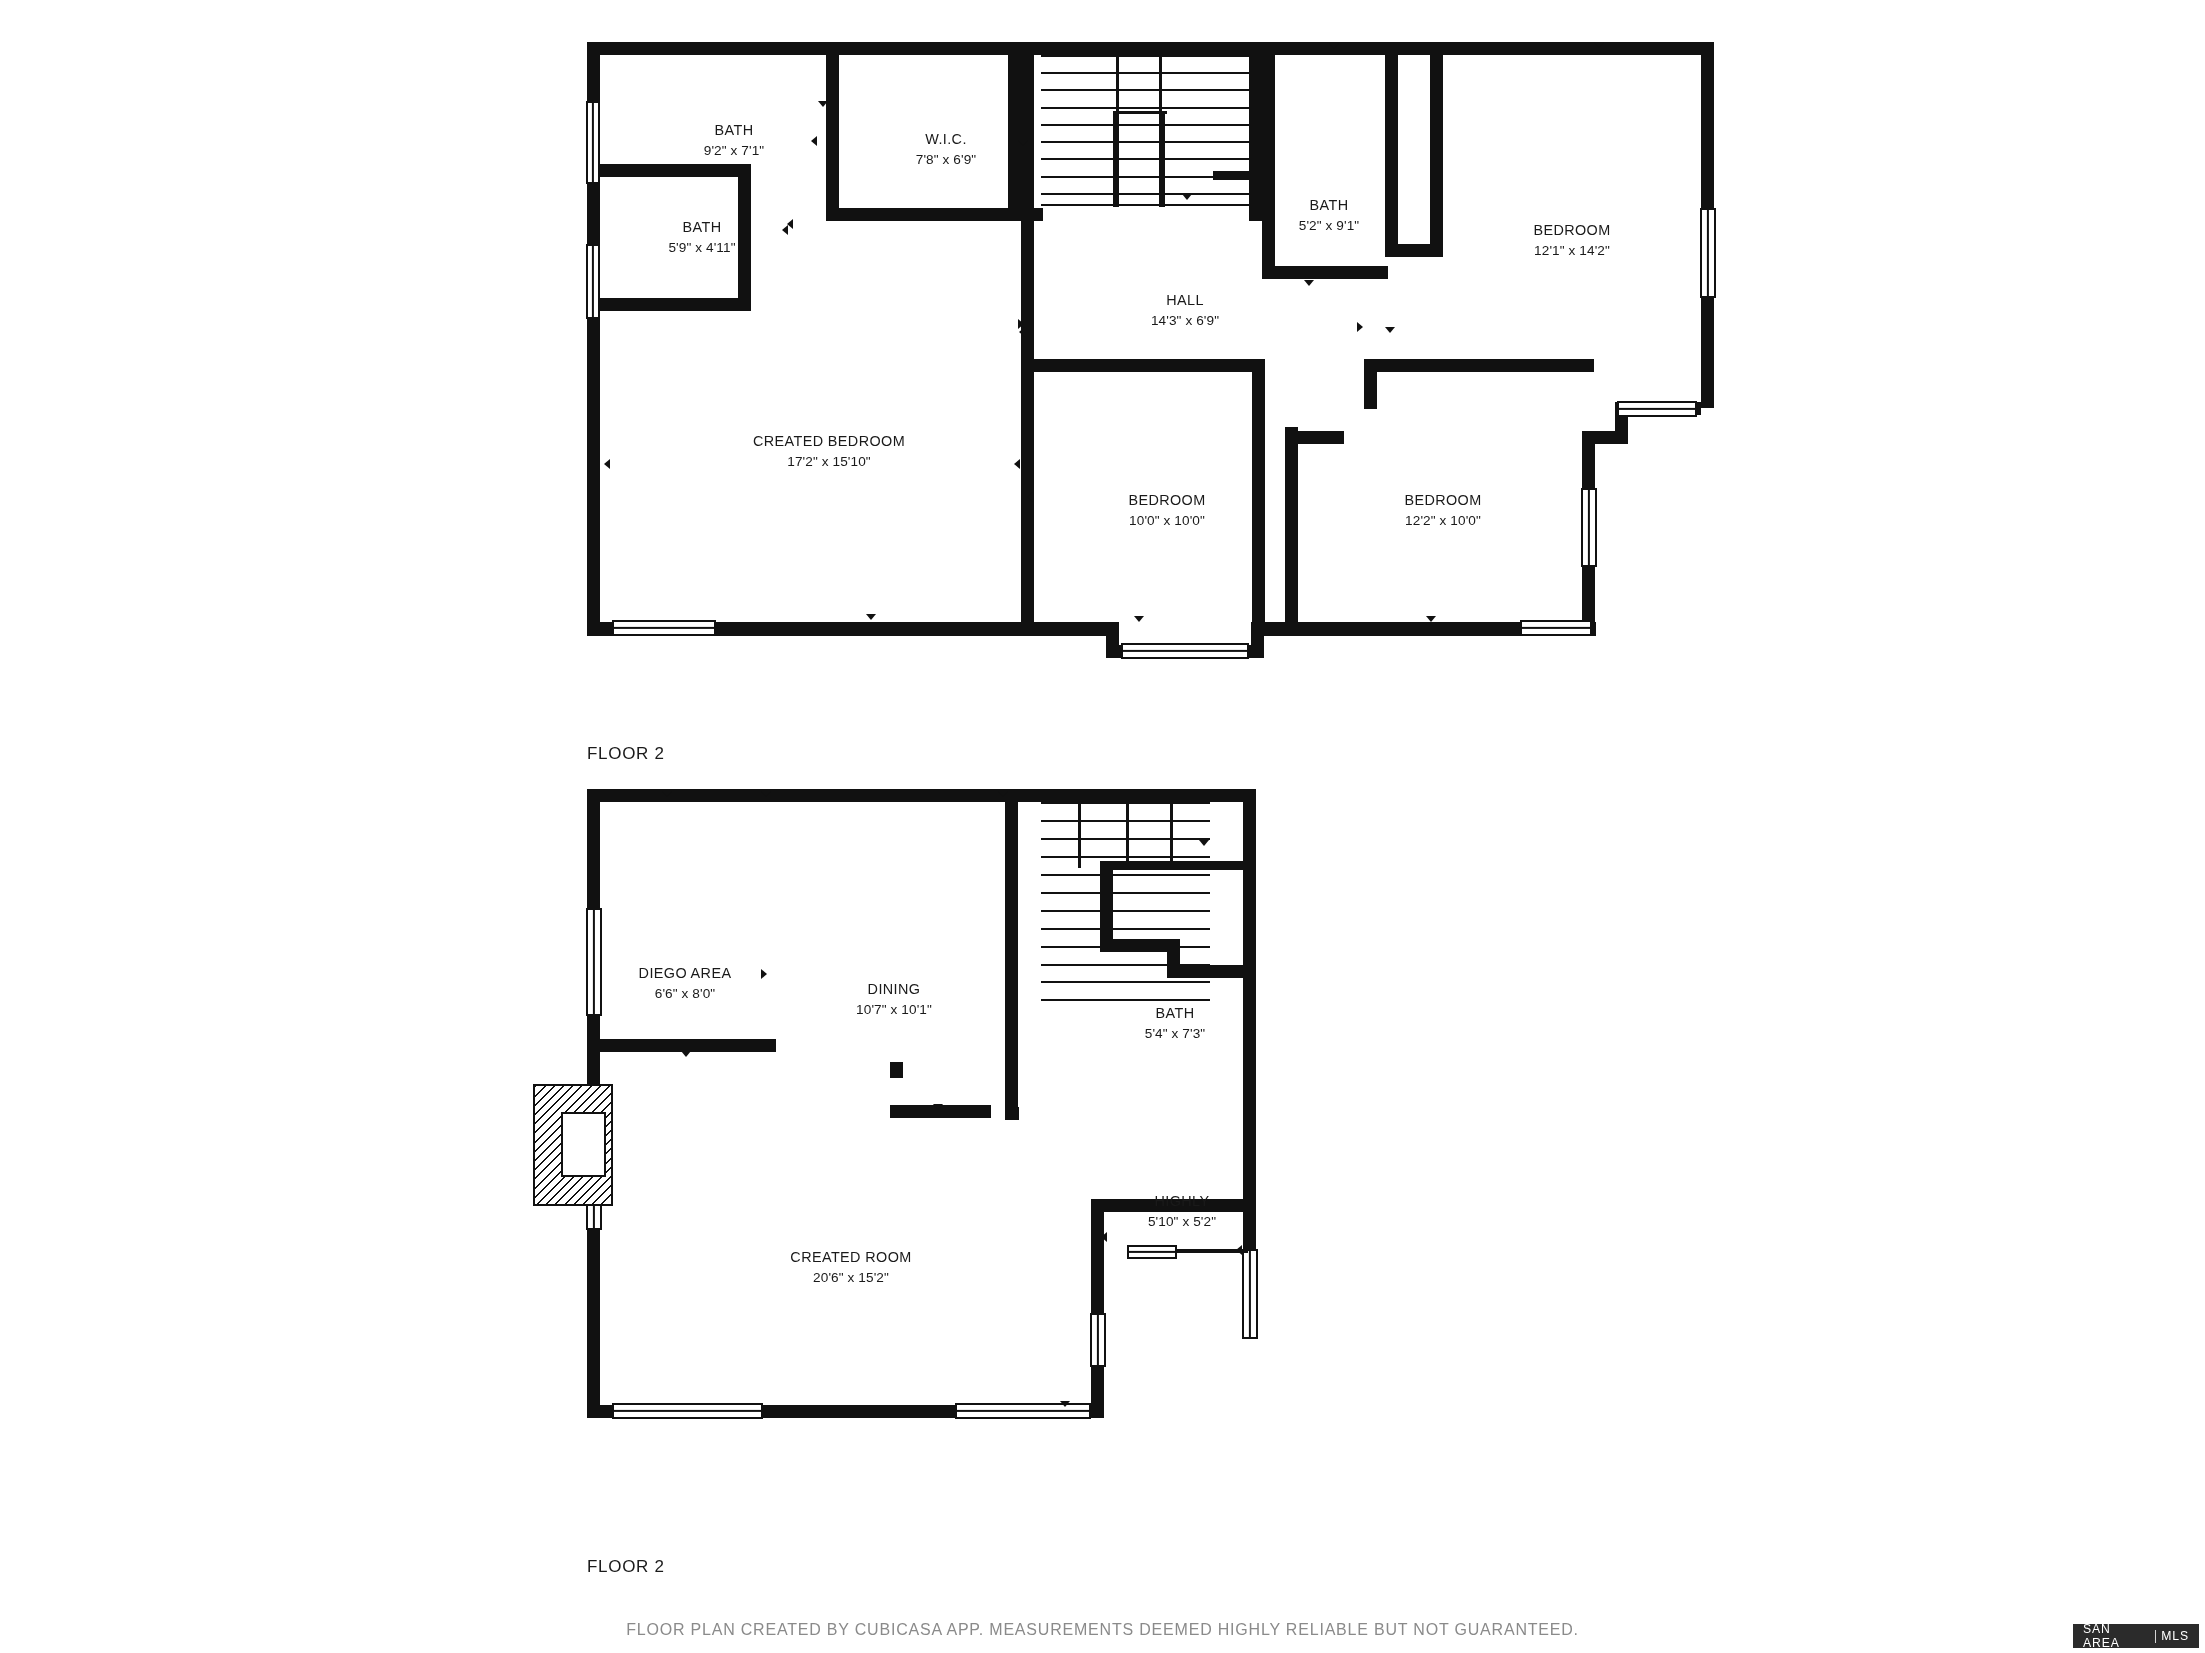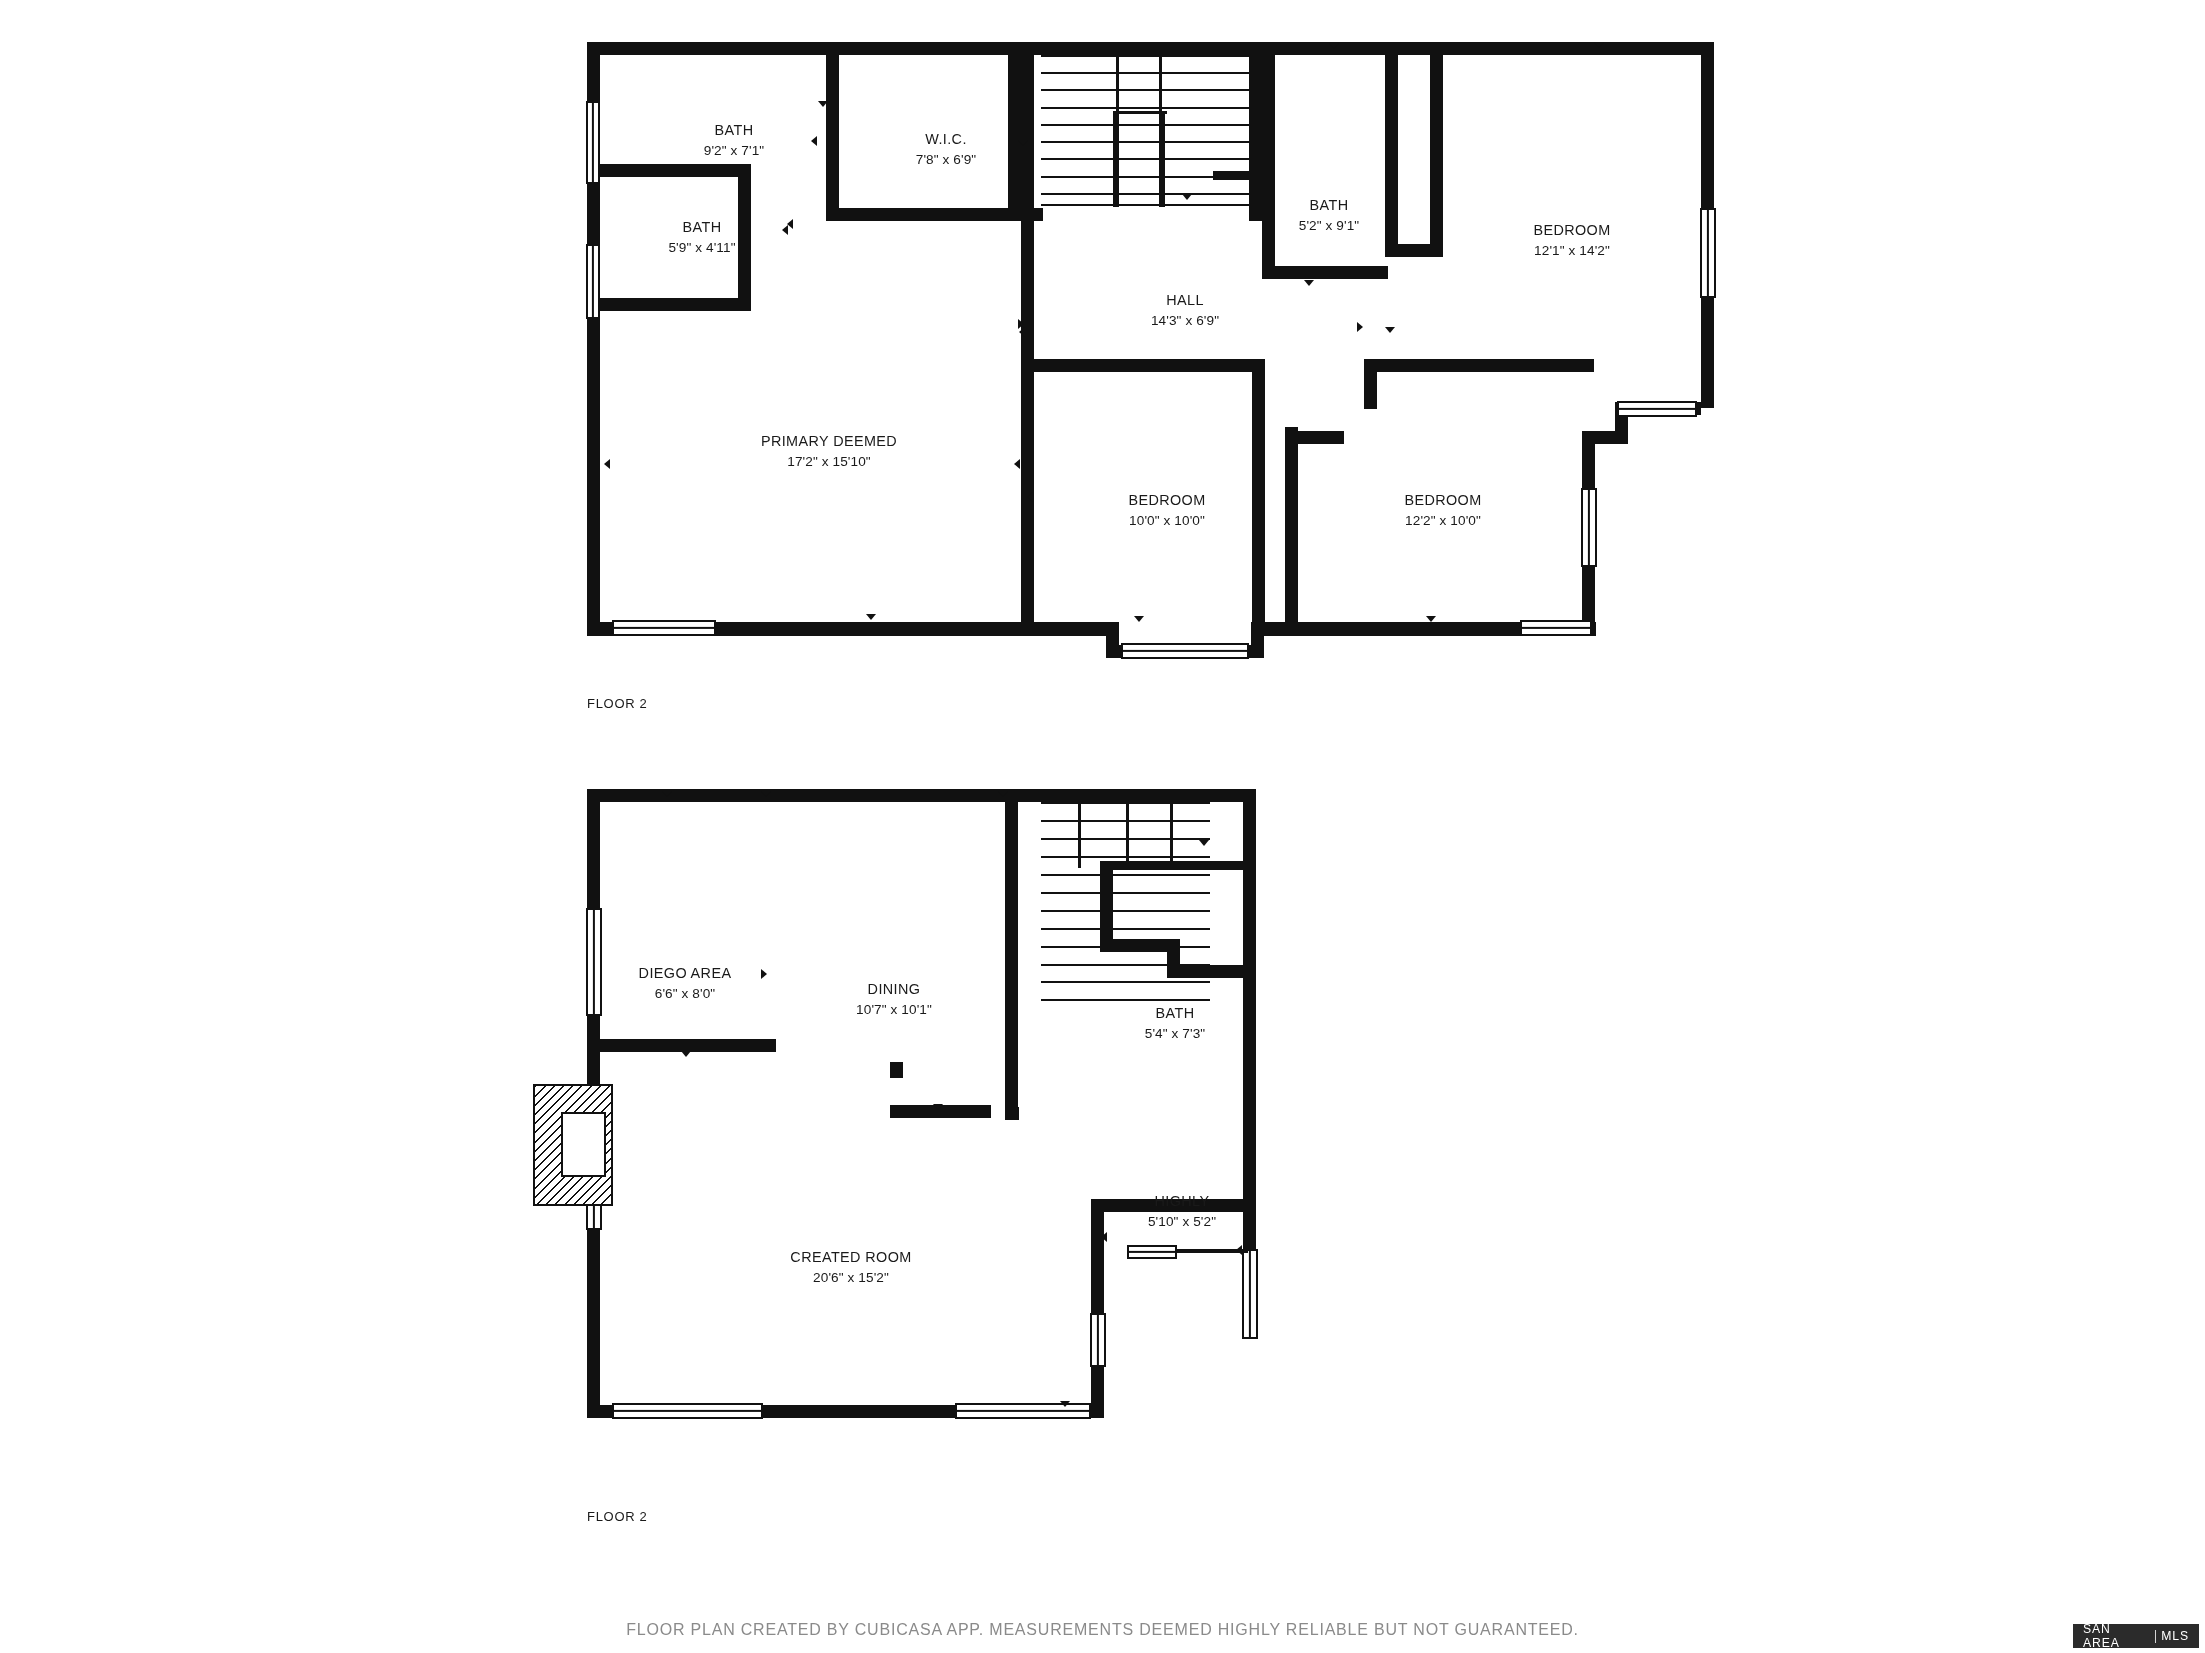--- a/index.html
+++ b/index.html
@@ -67,23 +67,24 @@
   }
   .room-label .dims {
     font-size: 13.6px;
     letter-spacing: 0.1px;
     color: #1a1a1a;
     display: block;
   }
 
   .floor-caption {
     position: absolute;
-    font-size: 13px;
+    font-size: 17px;
     letter-spacing: 0.7px;
     color: #1a1a1a;
+    margin-top: 48px;
   }
 
   .disclaimer {
     position: absolute;
     left: 0;
     width: 2205px;
     text-align: center;
     font-size: 16px;
     letter-spacing: 0.8px;
     color: #8a8a8a;
@@ -269,21 +270,21 @@
   </div>
   <div class="room-label" style="left:702px; top:237px;">
     <span class="name">BATH</span>
     <span class="dims">5'9" x 4'11"</span>
   </div>
   <div class="room-label" style="left:1185px; top:310px;">
     <span class="name">HALL</span>
     <span class="dims">14'3" x 6'9"</span>
   </div>
   <div class="room-label" style="left:829px; top:451px;">
-    <span class="name">PRIMARY DEEMED</span>
+    <span class="name">CREATED BEDROOM</span>
     <span class="dims">17'2" x 15'10"</span>
   </div>
   <div class="room-label" style="left:1167px; top:510px;">
     <span class="name">BEDROOM</span>
     <span class="dims">10'0" x 10'0"</span>
   </div>
   <div class="room-label" style="left:1443px; top:510px;">
     <span class="name">BEDROOM</span>
     <span class="dims">12'2" x 10'0"</span>
   </div>

